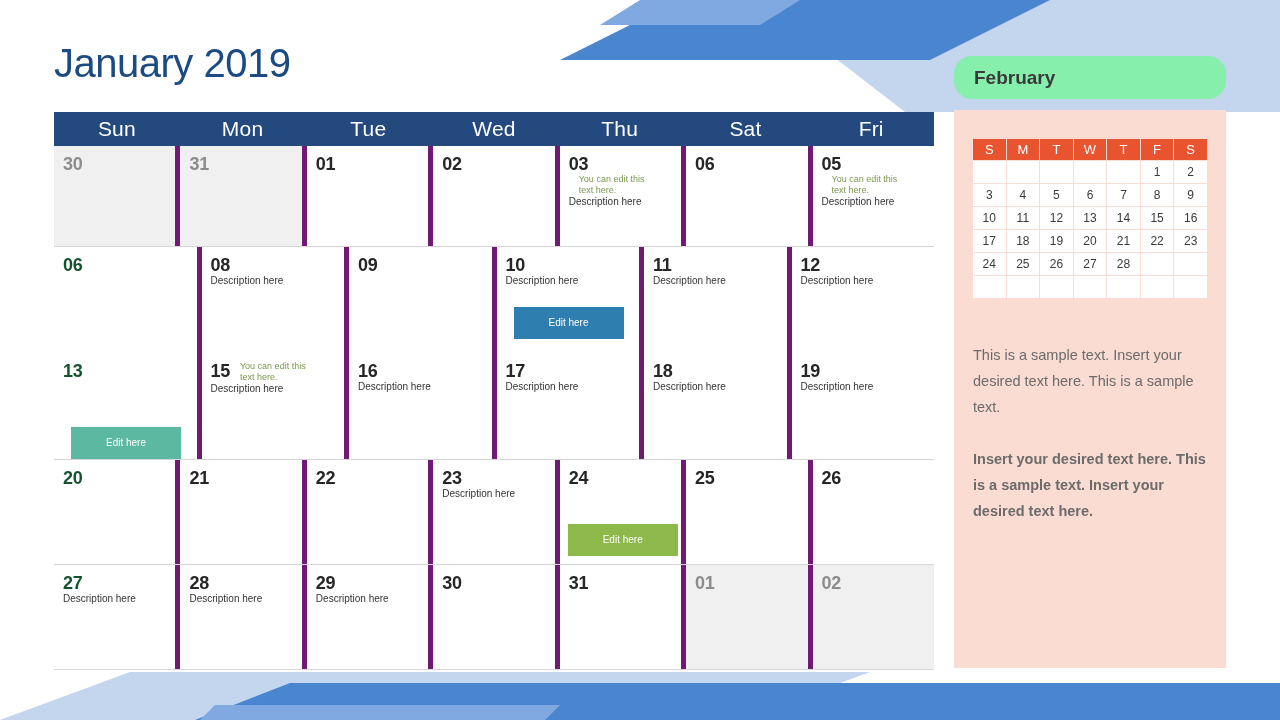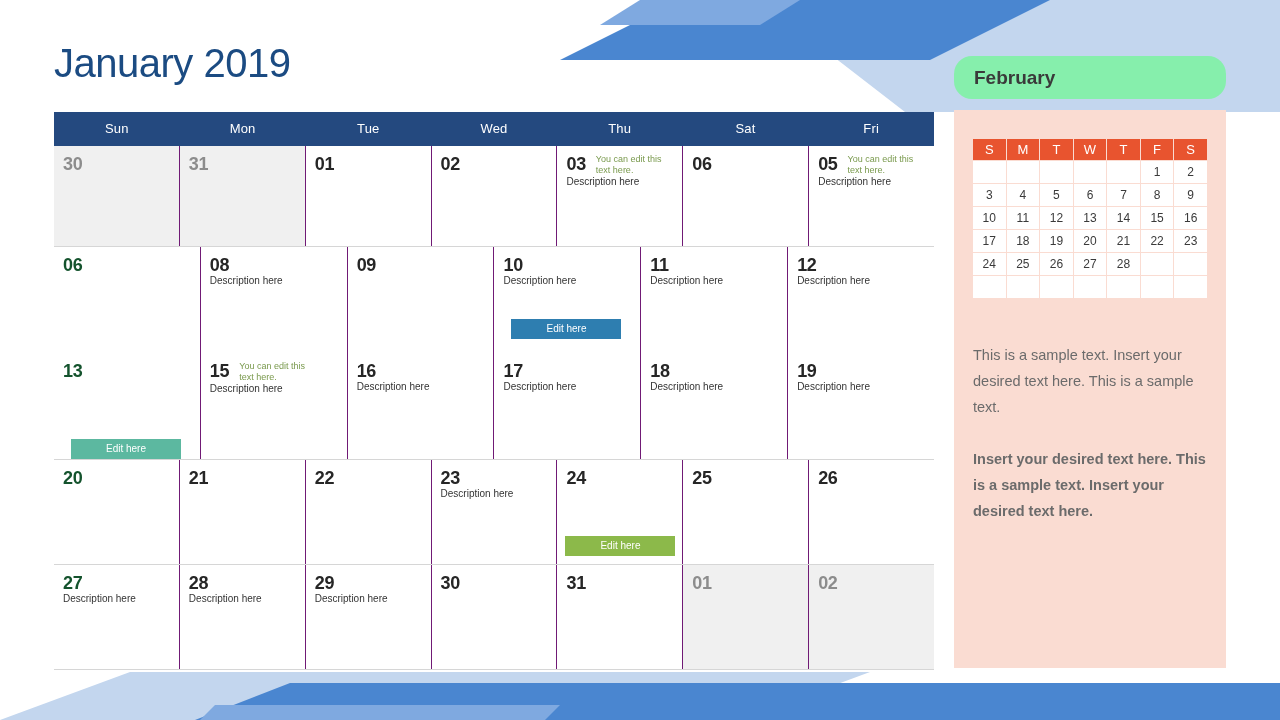--- a/index.html
+++ b/index.html
@@ -54,35 +54,35 @@
     background: #ffffff;
   }
   #maincal .dowrow {
     display: flex;
     background: #24497f;
     height: 34px;
   }
   #maincal .dow {
     flex: 1 1 0;
     color: #ffffff;
-    font-size: 13px;
+    font-size: 21px;
     text-align: center;
     line-height: 34px;
     letter-spacing: 0.2px;
   }
 
   .wkrow {
     display: flex;
     border-bottom: 1px solid #d6d6d6;
   }
   .wkrow.last { border-bottom: 1px solid #d6d6d6; }
 
   .cell {
     flex: 1 1 0;
-    border-right: 1px solid #701a75;
+    border-right: 5px solid #701a75;
     box-sizing: border-box;
     position: relative;
     padding: 8px 9px 4px 9px;
     min-width: 0;
   }
   .cell:last-child { border-right: none; }
   .cell.muted { background: #f0f0f0; }
 
   .h1 { height: 100px; }   
   .h2 { height: 212px; }   
@@ -121,21 +121,21 @@
     font-size: 10px;
     color: #333333;
     line-height: 12px;
     margin-top: 0;
   }
 
   .editbtn {
     position: absolute;
     left: 8px;
     width: 110px;
-    height: 20px;
+    height: 32px;
     line-height: 20px;
     text-align: center;
     font-size: 10px;
     color: #ffffff;
     border: none;
     padding: 0;
     font-family: "Liberation Sans", sans-serif;
     cursor: pointer;
   }
   .editbtn.blue  { background: #2e7eb0; }

